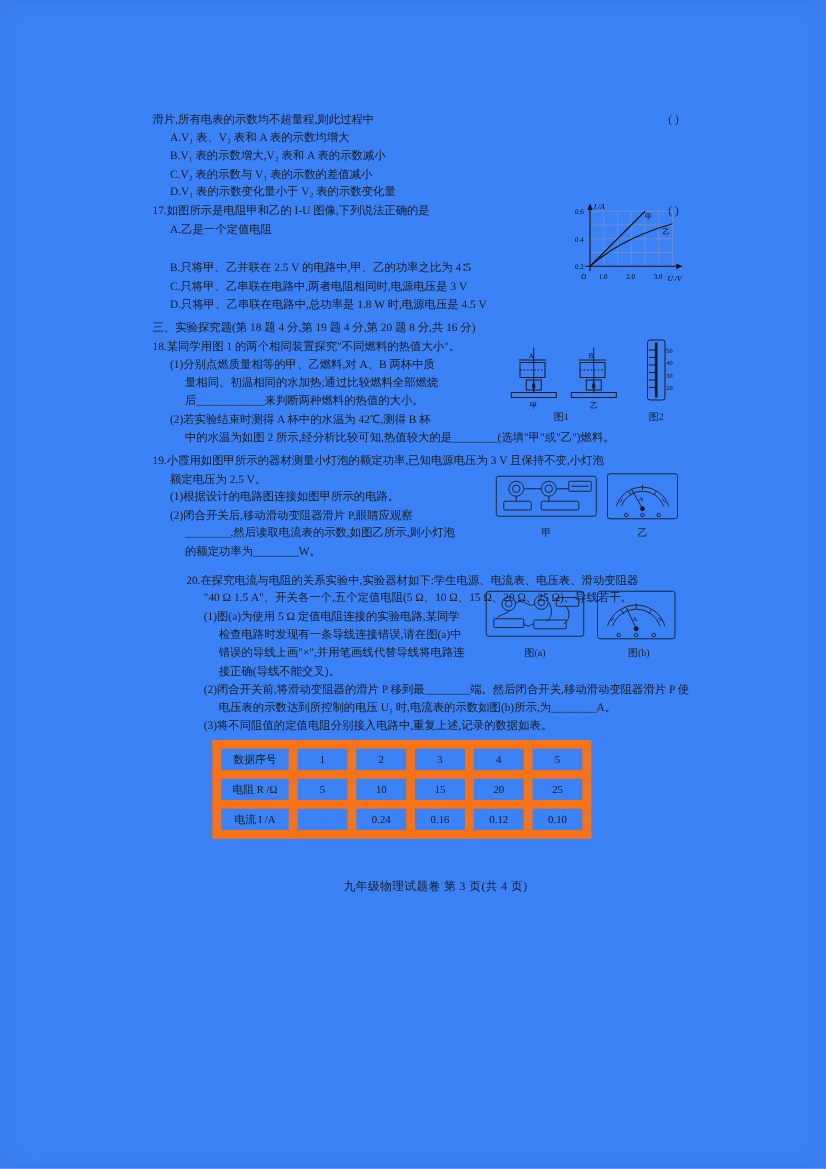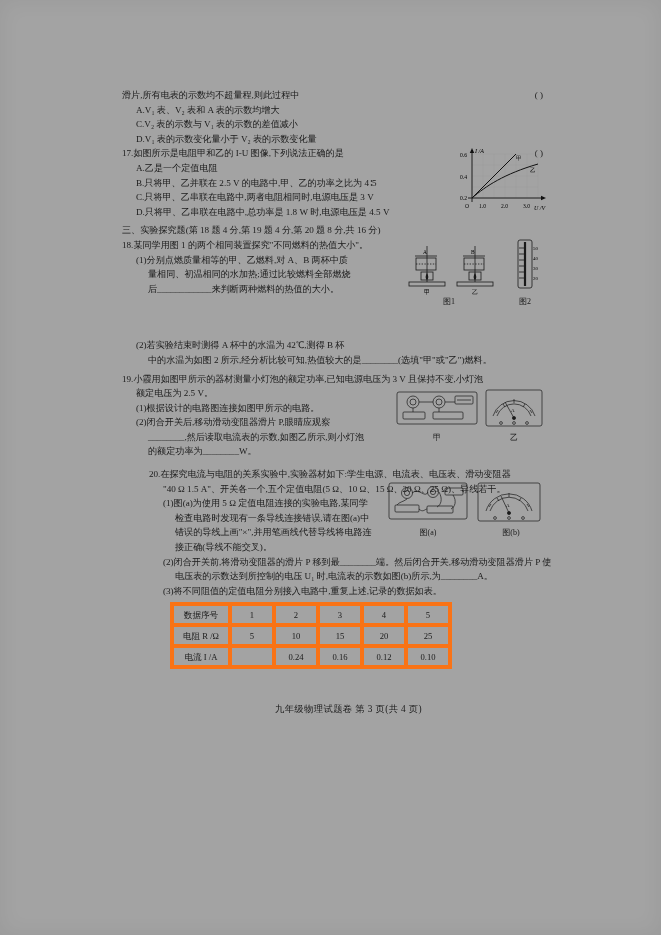--- a/index.html
+++ b/index.html
@@ -8,21 +8,21 @@
     background:#ffffff;
     font-family:"Liberation Serif", serif;
     color:#1a1a1a;
     position:relative;
     overflow:hidden;
   }
   .page{
     position:absolute;
     left:0;top:0;
     width:661px;height:935px;
-    background:#a3a3a3;
+    background:#3b82f6;
   }
   
   .scan-edge{
     position:absolute;left:0;top:0;width:661px;height:935px;
     box-shadow:inset 0 0 22px rgba(0,0,0,0.06);
     pointer-events:none;
   }
   .content{
     position:absolute;
     left:122px;
@@ -50,21 +50,21 @@
   .figbox{position:absolute;}
   .cap{font-size:8px;text-align:center;line-height:11px;}
 
   table.data{
     border-collapse:collapse;
     margin-left:48px;
     margin-top:4px;
     font-size:8.6px;
   }
   table.data td{
-    border:4px solid #f97316;
+    border:7px solid #f97316;
     width:40px;
     height:17px;
     text-align:center;
     padding:0 0;
   }
   table.data td.h{width:54px;text-align:center;}
 
   .footer{
     position:absolute;
     left:0;right:0;
@@ -81,30 +81,31 @@
 <div class="page">
   <div class="scan-edge"></div>
 
   <div class="content">
 
     <div class="rowflex">
       <span class="line">滑片,所有电表的示数均不超量程,则此过程中</span>
       <span class="paren">(      )</span>
     </div>
     <div class="line ind1">A.V₁ 表、V₂ 表和 A 表的示数均增大</div>
+    <div class="line ind1">B.V₁ 表的示数增大,V₂ 表和 A 表的示数减小</div>
     <div class="line ind1">C.V₂ 表的示数与 V₁ 表的示数的差值减小</div>
     <div class="line ind1">D.V₁ 表的示数变化量小于 V₂ 表的示数变化量</div>
 
     <div style="position:relative;">
       <div class="rowflex">
         <span class="line"><span>17.</span><span>如图所示是电阻甲和乙的 I-U 图像,下列说法正确的是</span></span>
         <span class="paren">(      )</span>
       </div>
       <div class="line ind1" style="width:275px;">A.乙是一个定值电阻</div>
-      <div class="line ind1" style="width:275px;">B.只将甲、乙并联在 2.5 V 的电路中,甲、乙的功率之比为 4∶5</div>
+      <div class="line ind1" style="width:275px;margin-top:17px;">B.只将甲、乙并联在 2.5 V 的电路中,甲、乙的功率之比为 4∶5</div>
       <div class="line ind1" style="width:275px;">C.只将甲、乙串联在电路中,两者电阻相同时,电源电压是 3 V</div>
       <div class="line ind1" style="width:275px;">D.只将甲、乙串联在电路中,总功率是 1.8 W 时,电源电压是 4.5 V</div>
 
       <div class="fig-iu">
         <svg width="108" height="72" viewBox="0 0 108 72">
 
           <g stroke="#9a9a9a" stroke-width="0.4">
             <line x1="30" y1="8" x2="96" y2="8"></line>
             <line x1="30" y1="19" x2="96" y2="19"></line>
             <line x1="30" y1="30" x2="96" y2="30"></line>
@@ -148,21 +149,21 @@
 
     <div class="spacer4"></div>
 
     <div class="line">三、实验探究题(第 18 题 4 分,第 19 题 4 分,第 20 题 8 分,共 16 分)</div>
 
     <div style="position:relative;">
       <div class="line"><span>18.</span><span>某同学用图 1 的两个相同装置探究"不同燃料的热值大小"。</span></div>
       <div class="line ind1" style="width:260px;">(1)分别点燃质量相等的甲、乙燃料,对 A、B 两杯中质</div>
       <div class="line ind2" style="width:260px;">量相同、初温相同的水加热;通过比较燃料全部燃烧</div>
       <div class="line ind2" style="width:260px;">后____________来判断两种燃料的热值的大小。</div>
-      <div class="line ind1" style="width:260px;margin-top:42px;">(2)若实验结束时测得 A 杯中的水温为 42℃,测得 B 杯</div>
+      <div class="line ind1" style="width:260px;">(2)若实验结束时测得 A 杯中的水温为 42℃,测得 B 杯</div>
       <div class="line ind2">中的水温为如图 2 所示,经分析比较可知,热值较大的是________(选填"甲"或"乙")燃料。</div>
 
       <div class="figbox" style="right:46px;top:-2px;width:98px;height:62px;">
         <svg width="98" height="62" viewBox="0 0 98 62">
           <g stroke="#1a1a1a" fill="none" stroke-width="0.8">
 
             <rect x="6" y="46" width="36" height="4"></rect>
             <line x1="24" y1="46" x2="24" y2="10"></line>
             <line x1="12" y1="20" x2="34" y2="20"></line>
 

